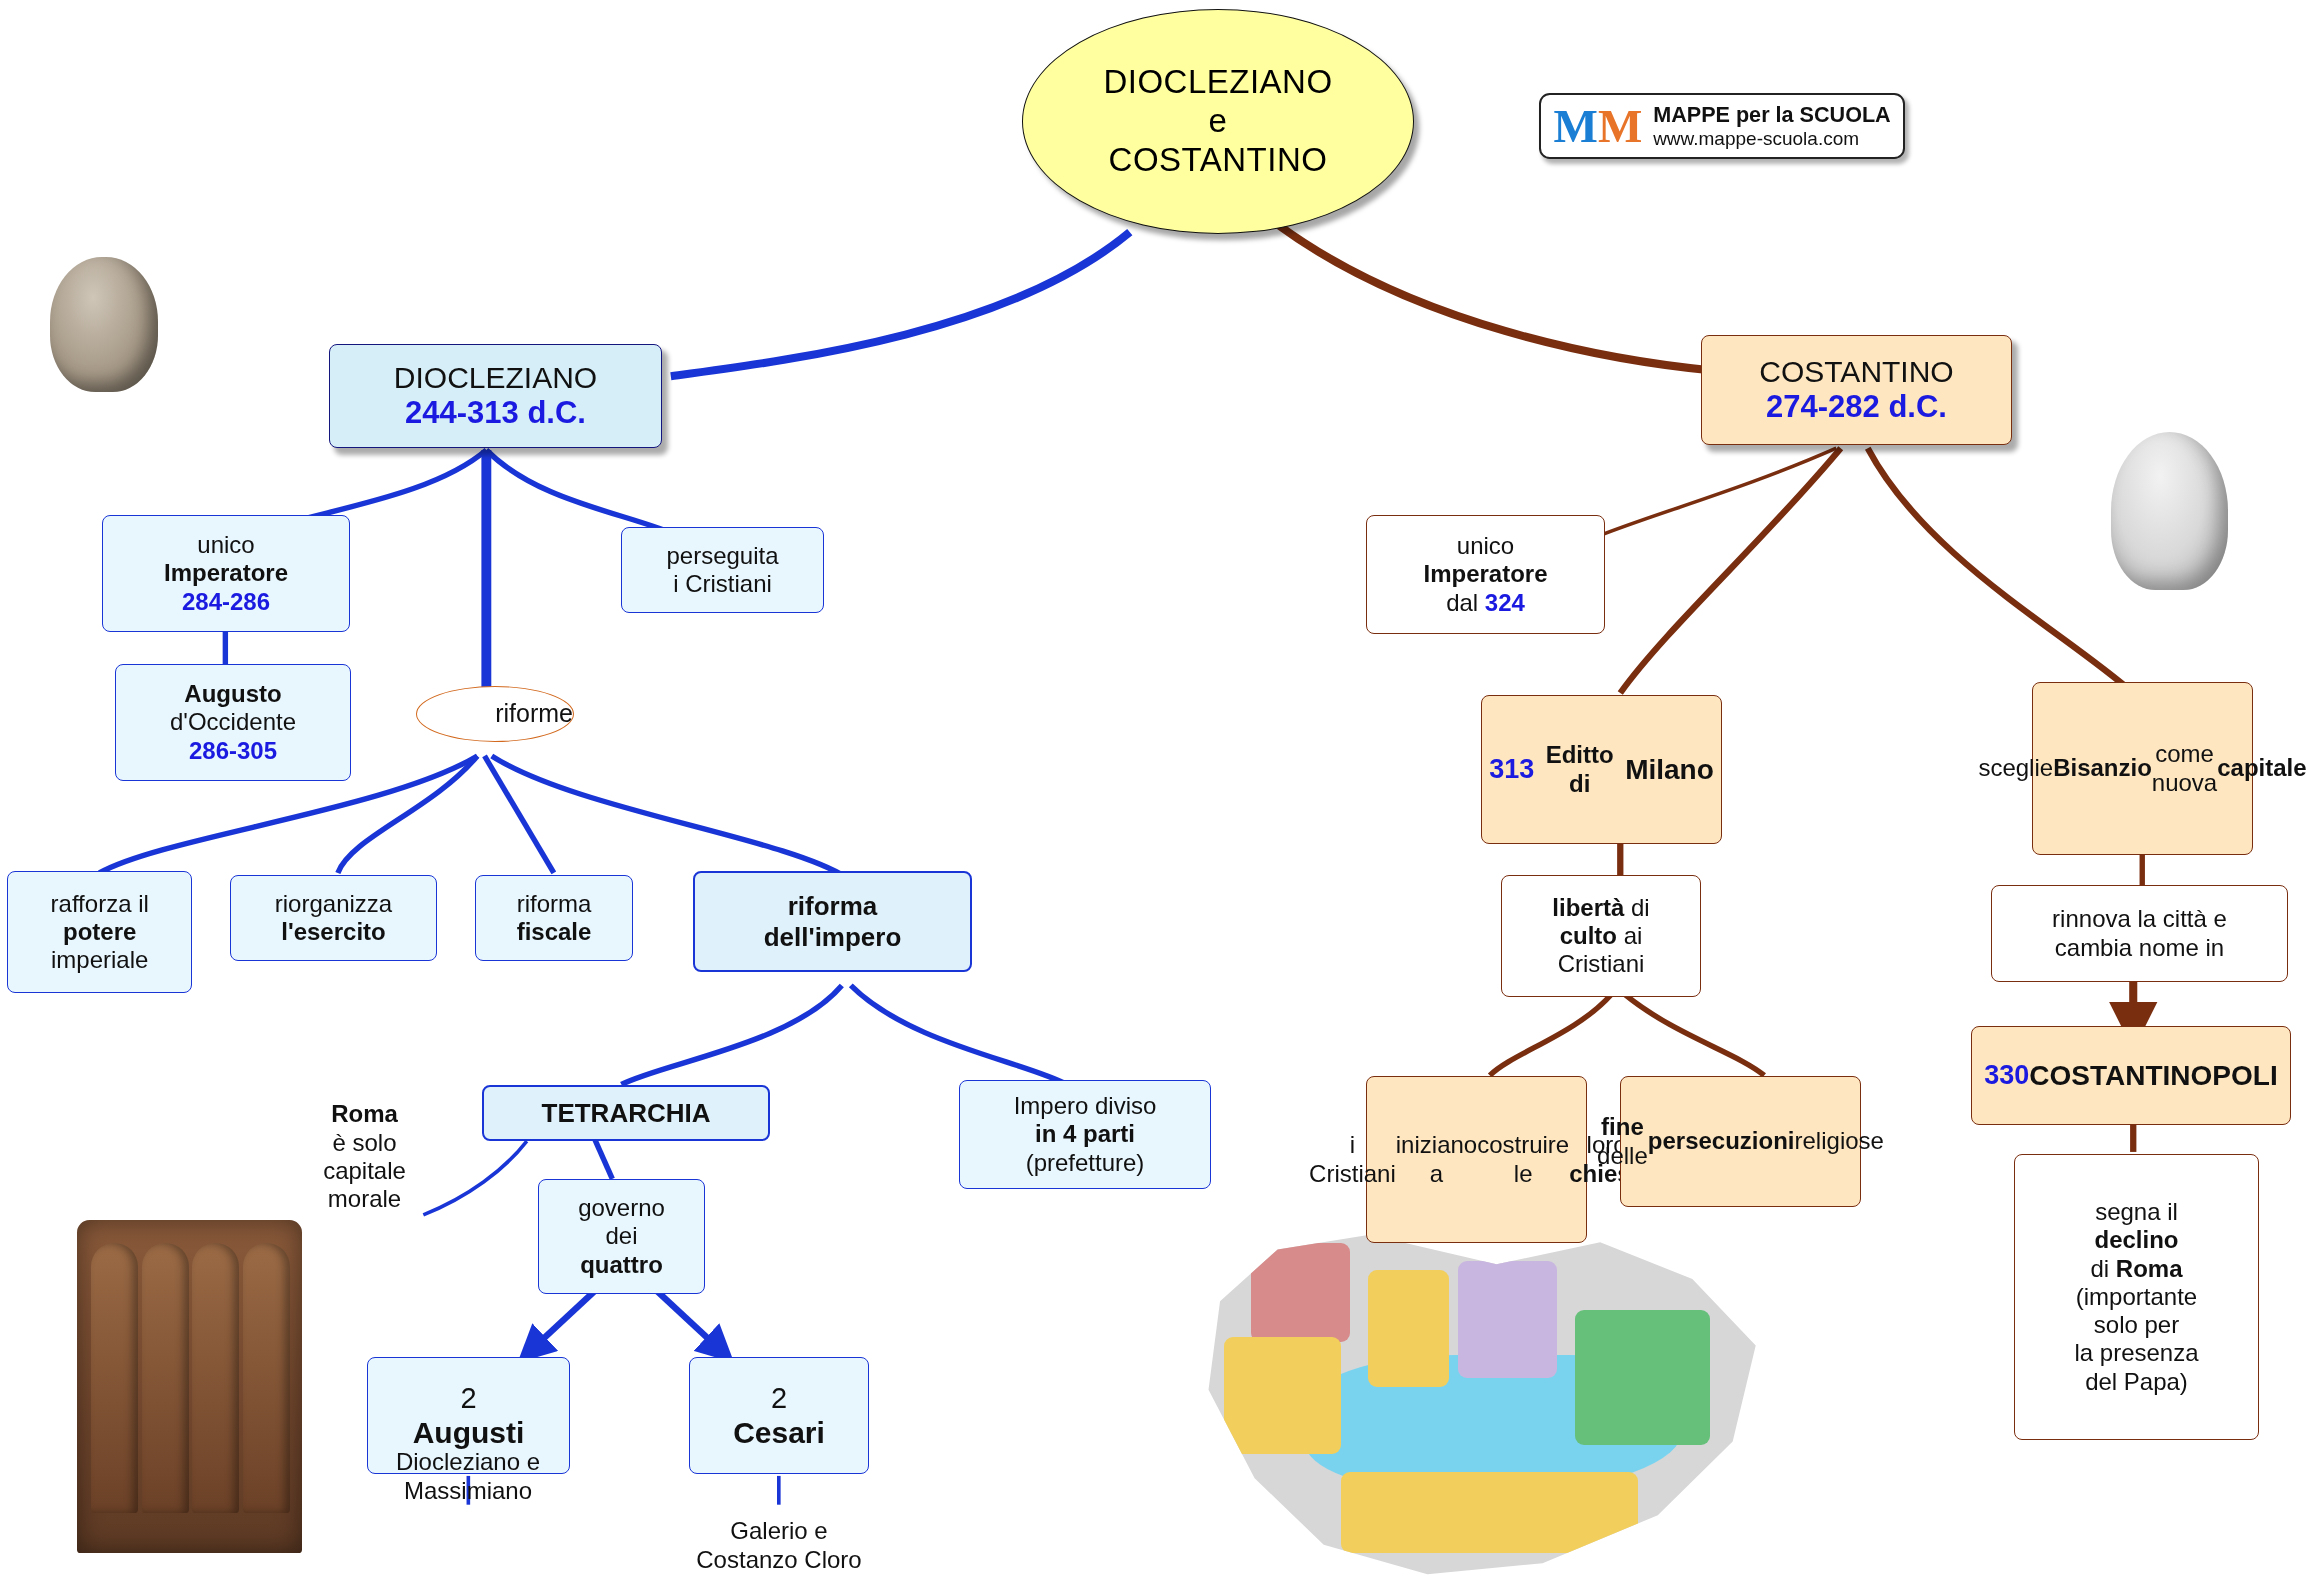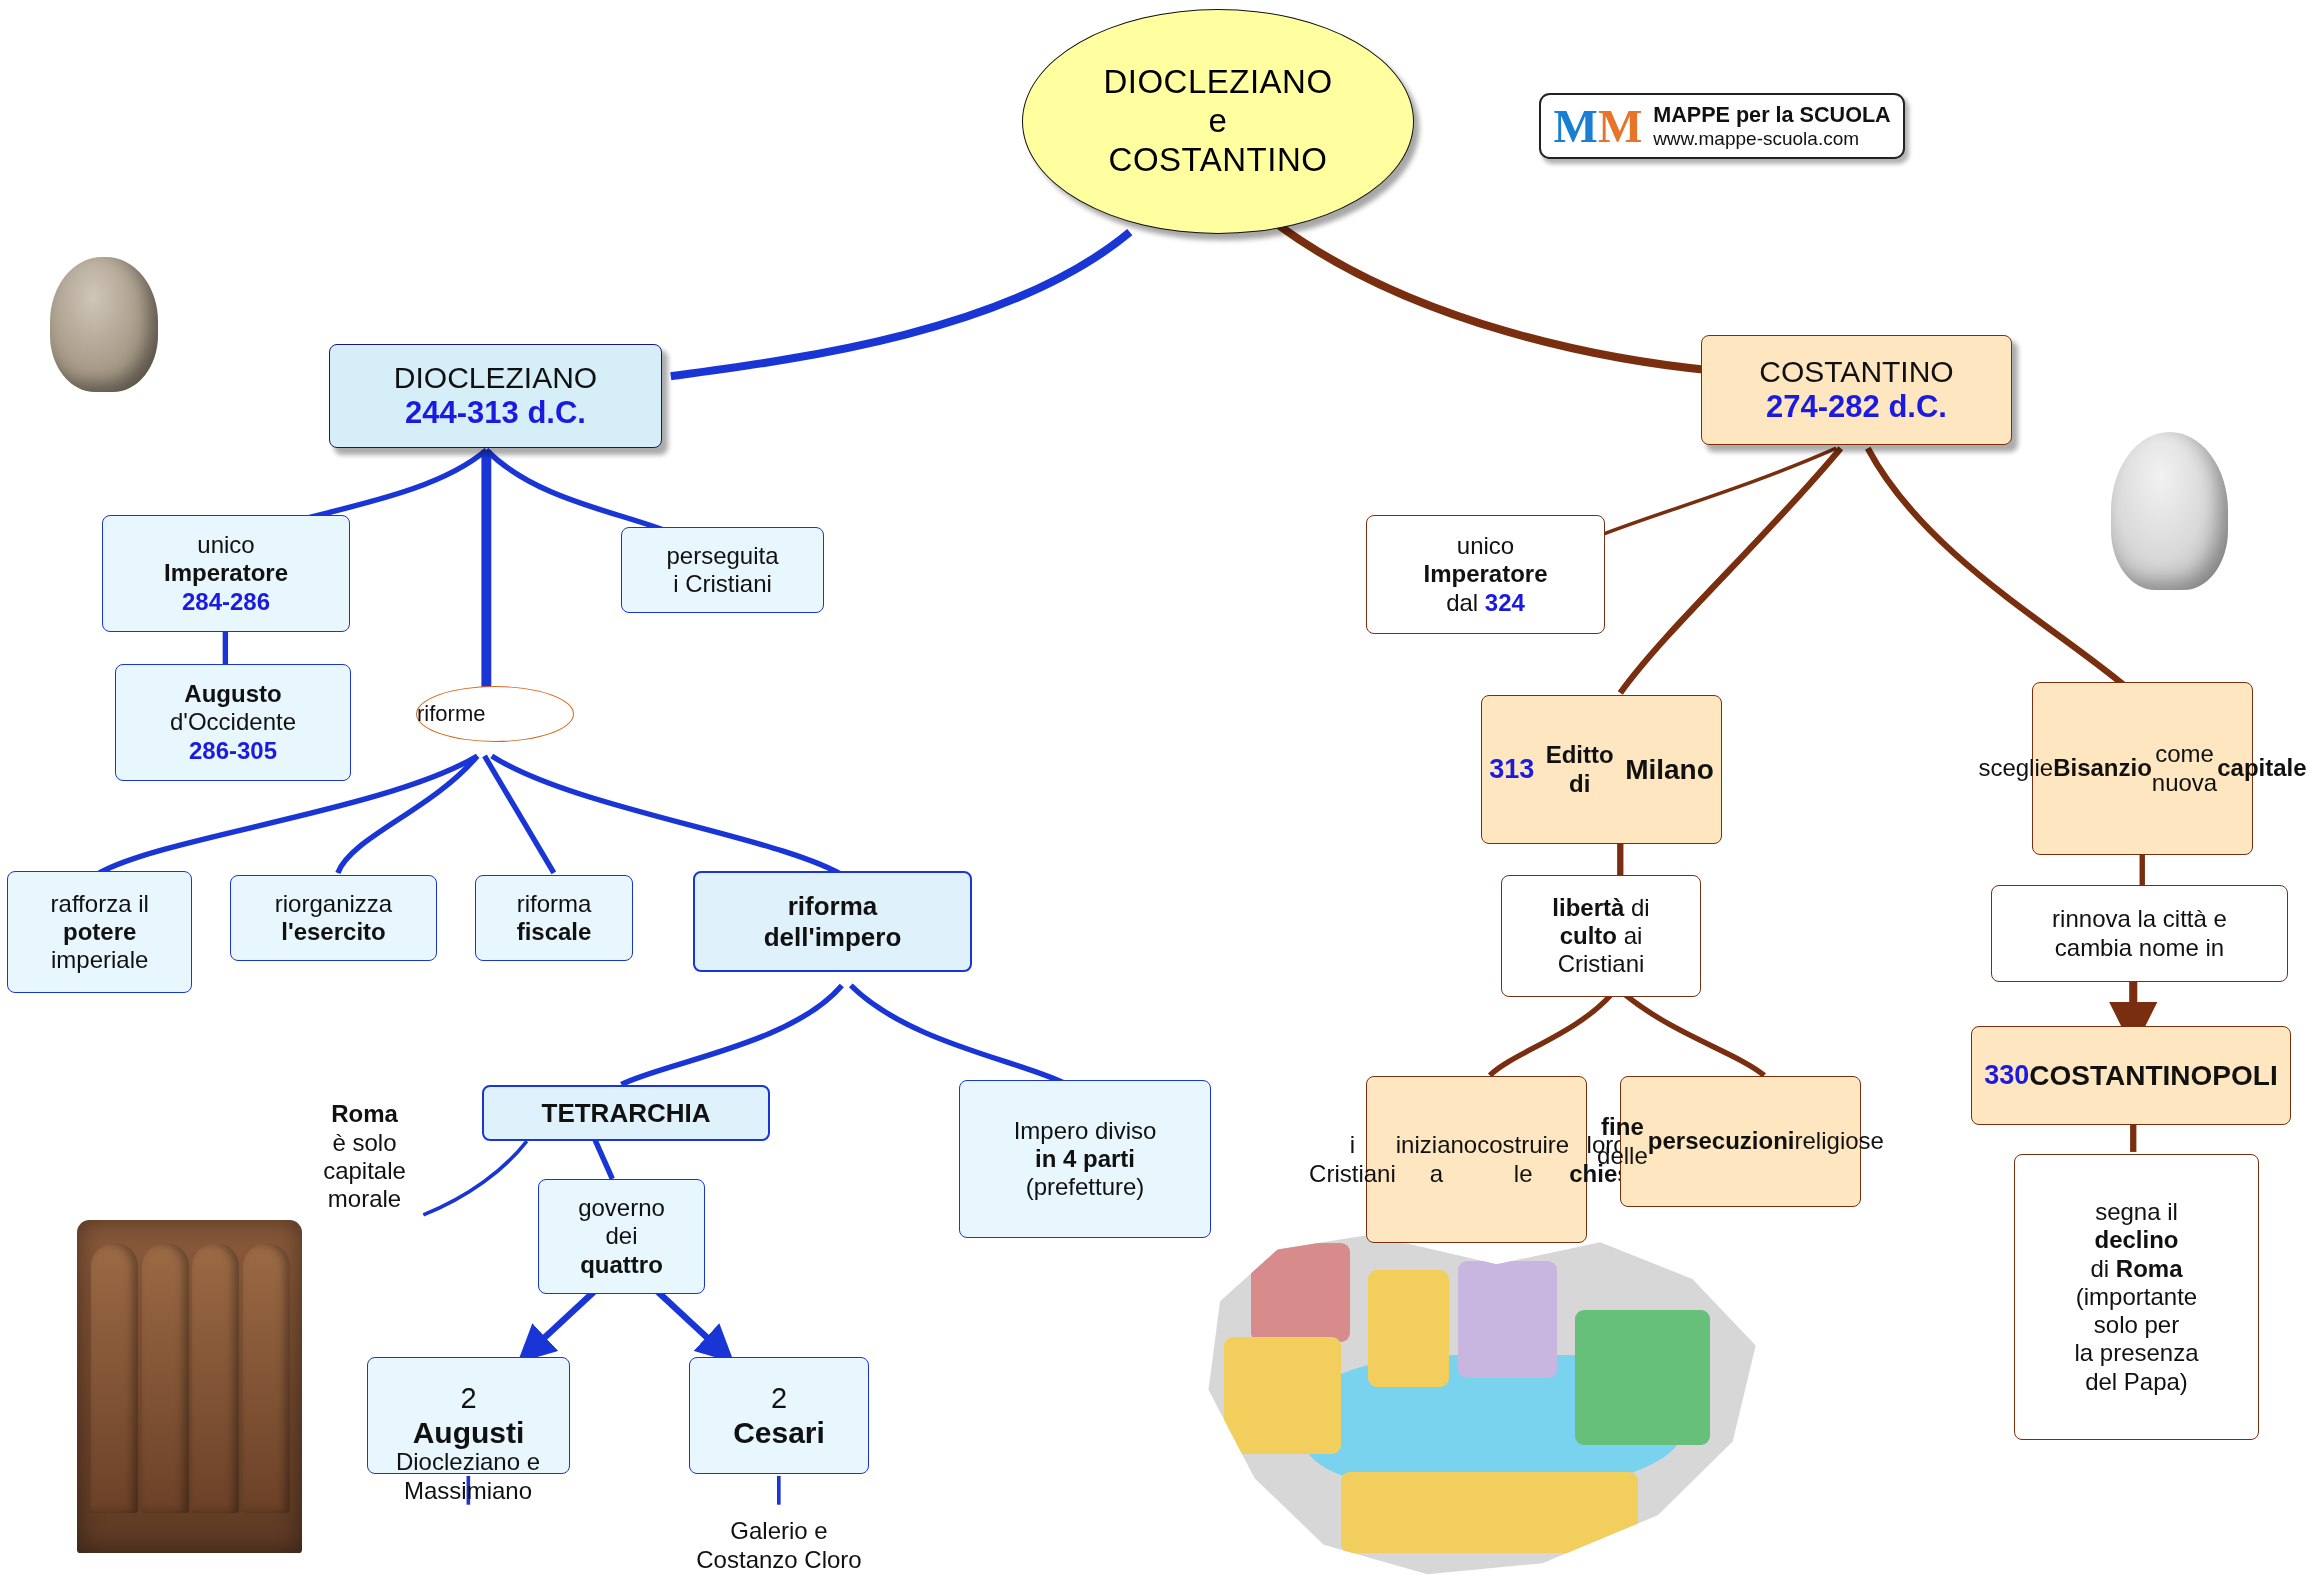--- a/index.html
+++ b/index.html
@@ -34,22 +34,22 @@
   }
   .blue-box b{font-weight:bold;}
   .blue-box .num{color:#1a1ae0;font-weight:bold;}
   .blue-strong{
     background:#dff1fb;border:2.7px solid #1a35d6;border-radius:8px;
     display:flex;align-items:center;justify-content:center;
     font-size:26px;font-weight:bold;color:#111;padding:3.6px 9px;
   }
   .riforme-ellipse{
     background:#ffffff;border:1.8px solid #d2691e;border-radius:50%;
-    display:flex;align-items:center;justify-content:flex-start;
-    font-size:22px;color:#111;
+    display:flex;align-items:center;justify-content:flex-end;
+    font-size:25px;color:#111;
   }
   
   .or-main{
     background:#fde6c0;border:1.8px solid #7a2e10;border-radius:8px;
     box-shadow:5.4px 6.3px 5.4px rgba(0,0,0,.33);
     display:flex;flex-direction:column;align-items:center;justify-content:center;
     font-size:30px;color:#111;
   }
   .or-main .yrs{color:#1a1ae0;font-weight:bold;font-size:31px;}
   .or-box{
@@ -260,21 +260,21 @@
     <div>capitale</div>
     <div>morale</div>
   </div>
 
   <div class="node blue-box" style="left:538px;top:1179px;width:167px;height:115px;">
     <div>governo</div>
     <div>dei</div>
     <div><b>quattro</b></div>
   </div>
 
-  <div class="node blue-box" style="left:959px;top:1080px;width:252px;height:158px;">
+  <div class="node blue-box" style="left:959px;top:1080px;width:252px;height:109px;">
     <div>Impero diviso</div>
     <div><b>in 4 parti</b></div>
     <div>(prefetture)</div>
   </div>
 
   <div class="node blue-box" style="left:367px;top:1357px;width:203px;height:117px;">
     <div style="font-size:29px;">2</div>
     <div><b style="font-size:30px;">Augusti</b></div>
   </div>
   <div class="node plain" style="left:351px;top:1436px;width:234px;height:81px;">

